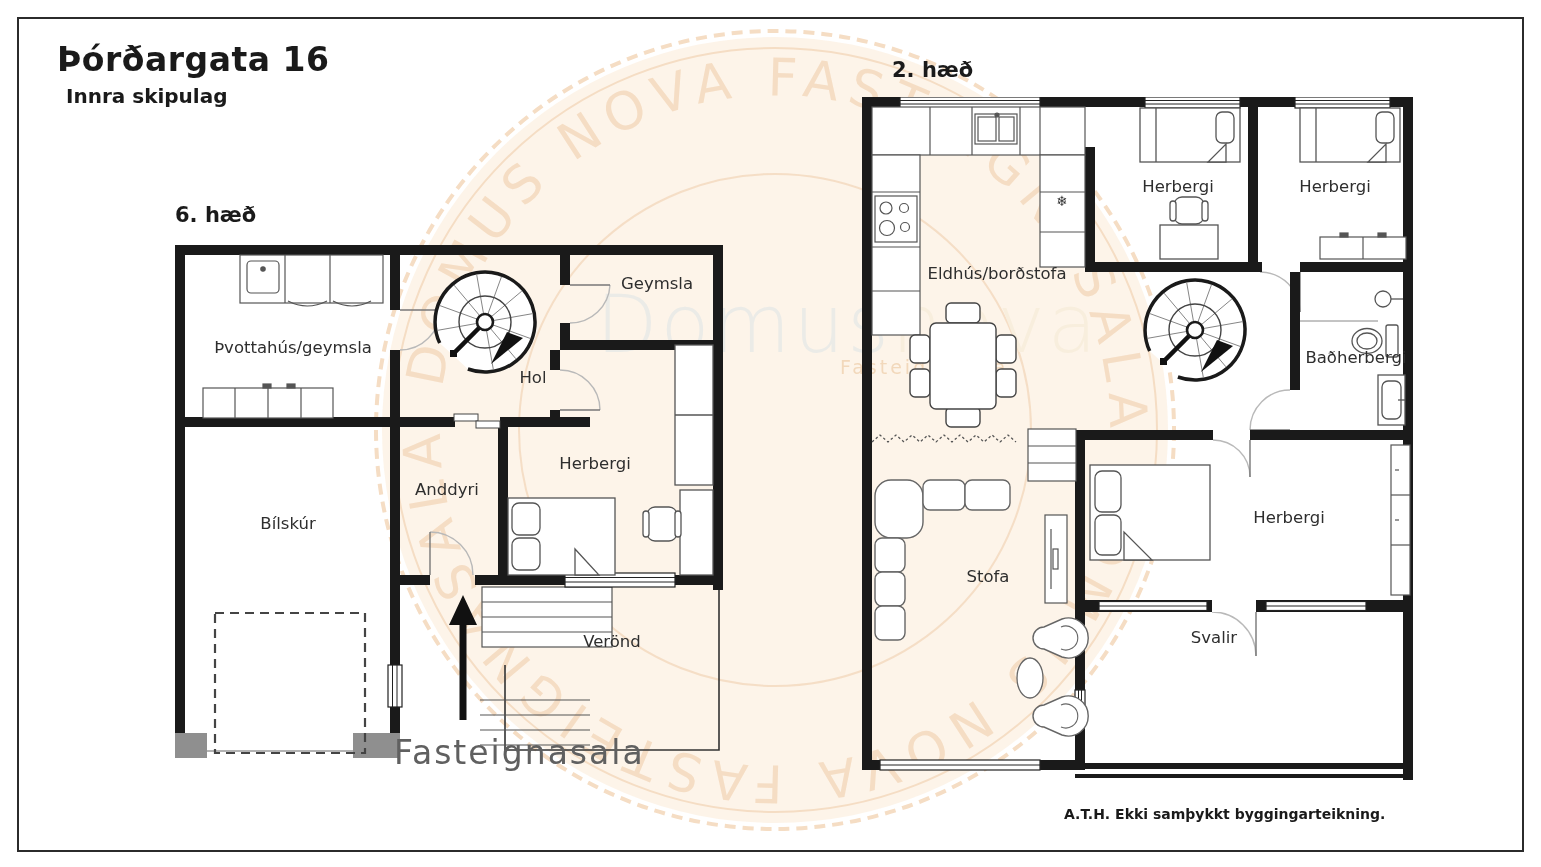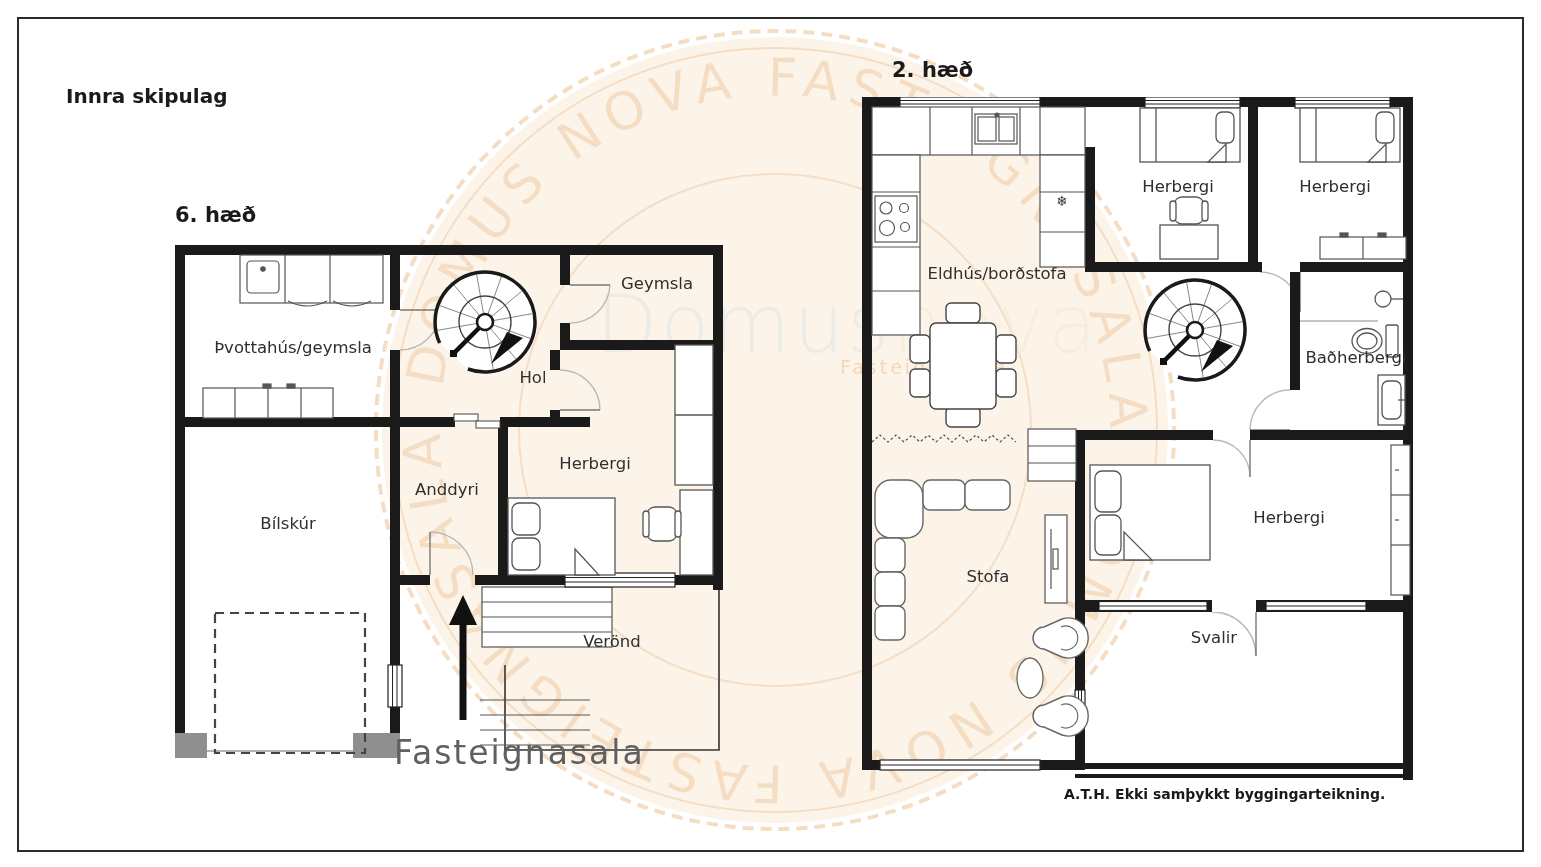--- a/index.html
+++ b/index.html
@@ -10,21 +10,21 @@
   .plan{position:absolute;z-index:2;}
   .title{position:absolute;left:57px;top:40px;font-size:33px;font-weight:700;letter-spacing:.5px;z-index:3;}
   .subtitle{position:absolute;left:66px;top:84px;font-size:20px;font-weight:700;z-index:3;}
   .floorlab{position:absolute;font-size:21px;font-weight:700;z-index:3;}
   .f1{left:175px;top:203px;}
   .f2{left:858px;top:58px;margin-left:34px;}
   .brand{position:absolute;left:42px;top:742px;z-index:5;line-height:1;}
   .brand-main{font-size:74px;font-weight:300;letter-spacing:12px;color:#161616;}
   .brand-main .b2{color:#e0712f;}
   .brand-tag{font-size:33px;color:#606060;letter-spacing:2px;margin-left:352px;margin-top:-6px;}
-  .disclaimer{position:absolute;left:1064px;top:786px;width:470px;z-index:5;line-height:1.25;}
+  .disclaimer{position:absolute;left:1064px;top:806px;width:470px;z-index:5;line-height:1.25;}
   .disclaimer .d1{font-size:14px;font-weight:700;}
   .disclaimer .d2{font-size:13.5px;}
   svg text.rl{font-size:16.5px;fill:#2e2e2e;}
   .wm-center{font-weight:300;}
 </style>
 </head>
 <body>
 
 <div class="canvas">
 
@@ -37,20 +37,21 @@
     <text font-size="52" letter-spacing="9" fill="#f0cfad" opacity="0.6">
       <textPath href="#wm-arc" startOffset="2%">DOMUS NOVA FASTEIGNASALA</textPath>
       <textPath href="#wm-arc" startOffset="52%">DOMUS NOVA FASTEIGNASALA</textPath>
     </text>
     <text x="596" y="352" font-size="80" letter-spacing="3" class="wm-center"><tspan fill="#ebebe7">Domus</tspan><tspan fill="#f8eedd">nova</tspan></text>
     <text x="840" y="374" font-size="19" letter-spacing="3" fill="#f2d8bb">Fasteignasala</text>
   </svg>
 
   <div class="frame"></div>
 
+  <div class="title">Þórðargata 16</div>
   <div class="subtitle">Innra skipulag</div>
   <div class="floorlab f1">6. hæð</div>
   <div class="floorlab f2">2. hæð</div>
 
   <svg class="plan" style="left:175px;top:245px;" width="548" height="517" viewBox="0 0 548 517">
     <defs>
       <g id="stair">
         <path d="M -45.3,21.1 A 50,50 0 1 1 -17.1,47.0" fill="white" stroke="#1a1a1a" stroke-width="3.5"></path>
         <g stroke="#777" stroke-width="0.9">
           <line x1="0" y1="0" x2="-47.3" y2="8.3"></line>

